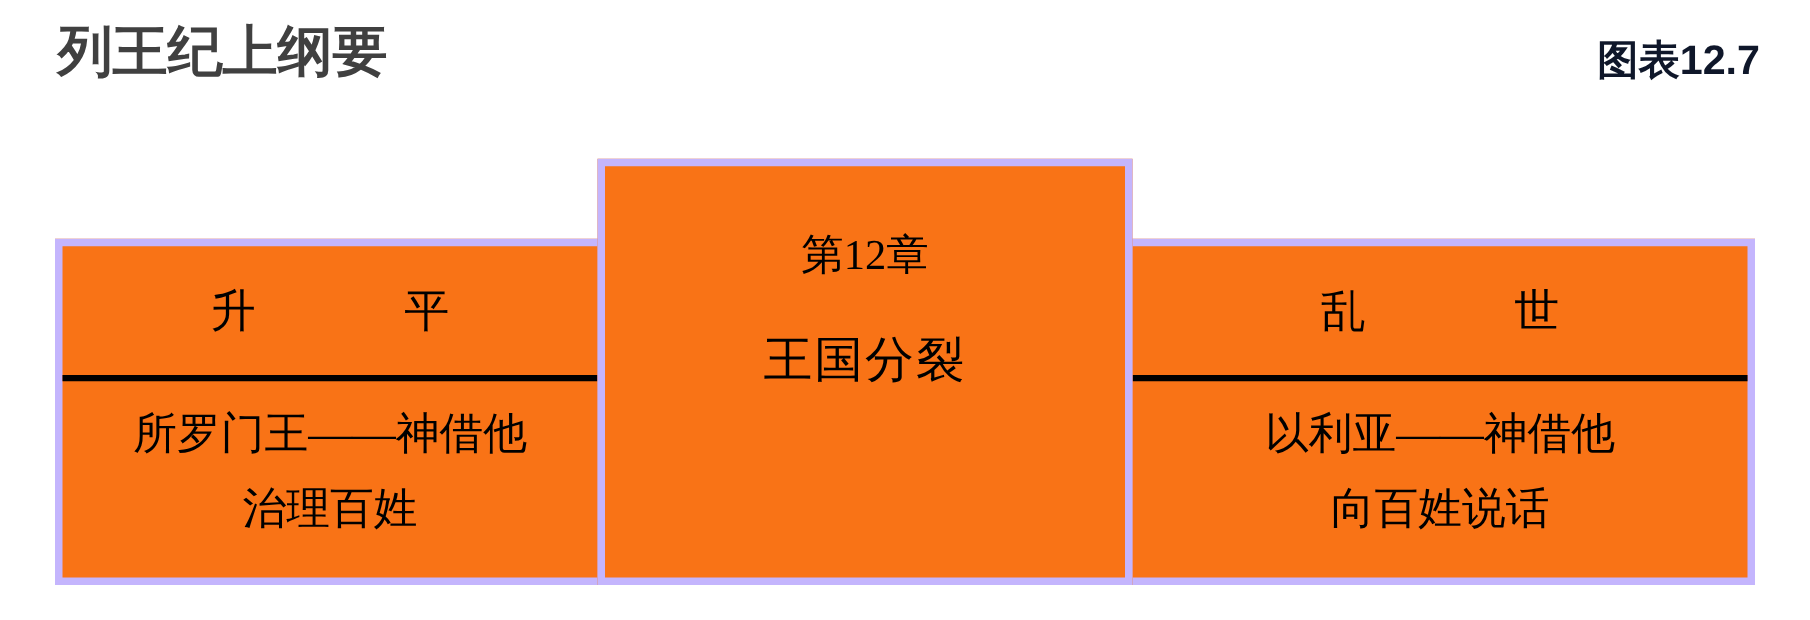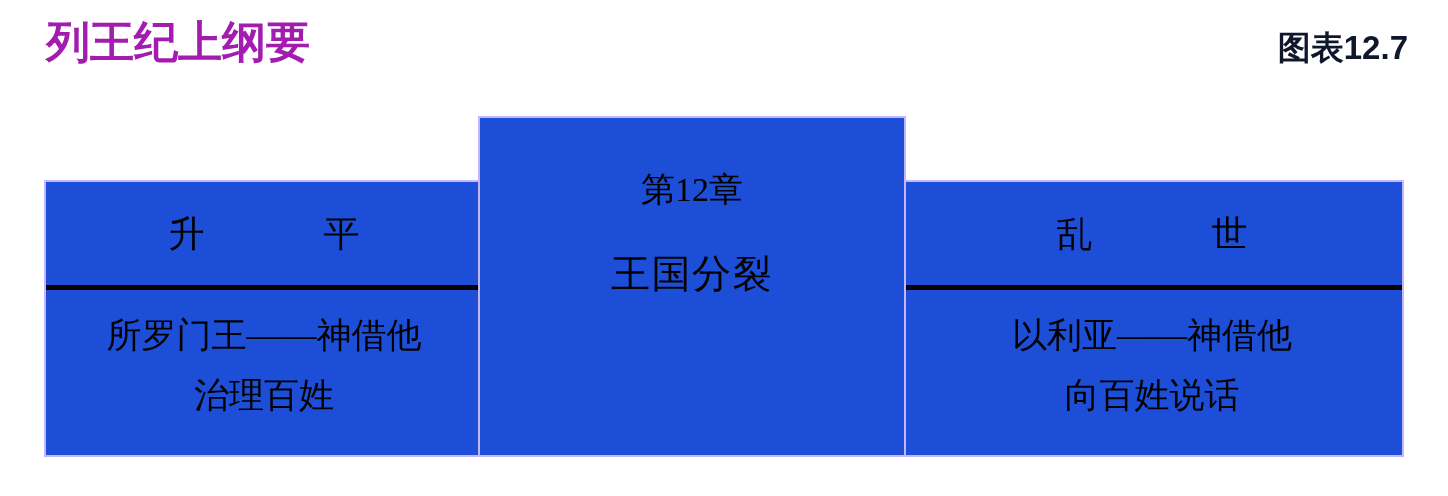--- a/index.html
+++ b/index.html
@@ -21,21 +21,21 @@
   #chart-title {
     position: absolute;
     left: 46px;
     top: 16px;
     font-family: "Liberation Sans", sans-serif;
     font-weight: 700;
     font-size: 44px;
     line-height: 52px;
     letter-spacing: 0px;
     white-space: nowrap;
-    color: #a21caf;
+    color: #404040;
   }
   #figure-number {
     position: absolute;
     right: 40px;
     top: 28px;
     font-family: "Liberation Sans", sans-serif;
     font-weight: 600;
     font-size: 33px;
     line-height: 40px;
     white-space: nowrap;
@@ -47,22 +47,23 @@
     position: absolute;
     left: 0;
     top: 0;
     width: 1448px;
     height: 496px;
   }
 
   .box {
     position: absolute;
     box-sizing: border-box;
-    border: 2px solid #c4b5fd;
-    background: #1d4ed8;
+    border: 6px solid #c4b5fd;
+    background: #f97316;
+    margin-top: 11px;
   }
 
   
   #left-panel {
     left: 44px;
     top: 180px;
     width: 440px;   
     height: 277px;  
   }
   

